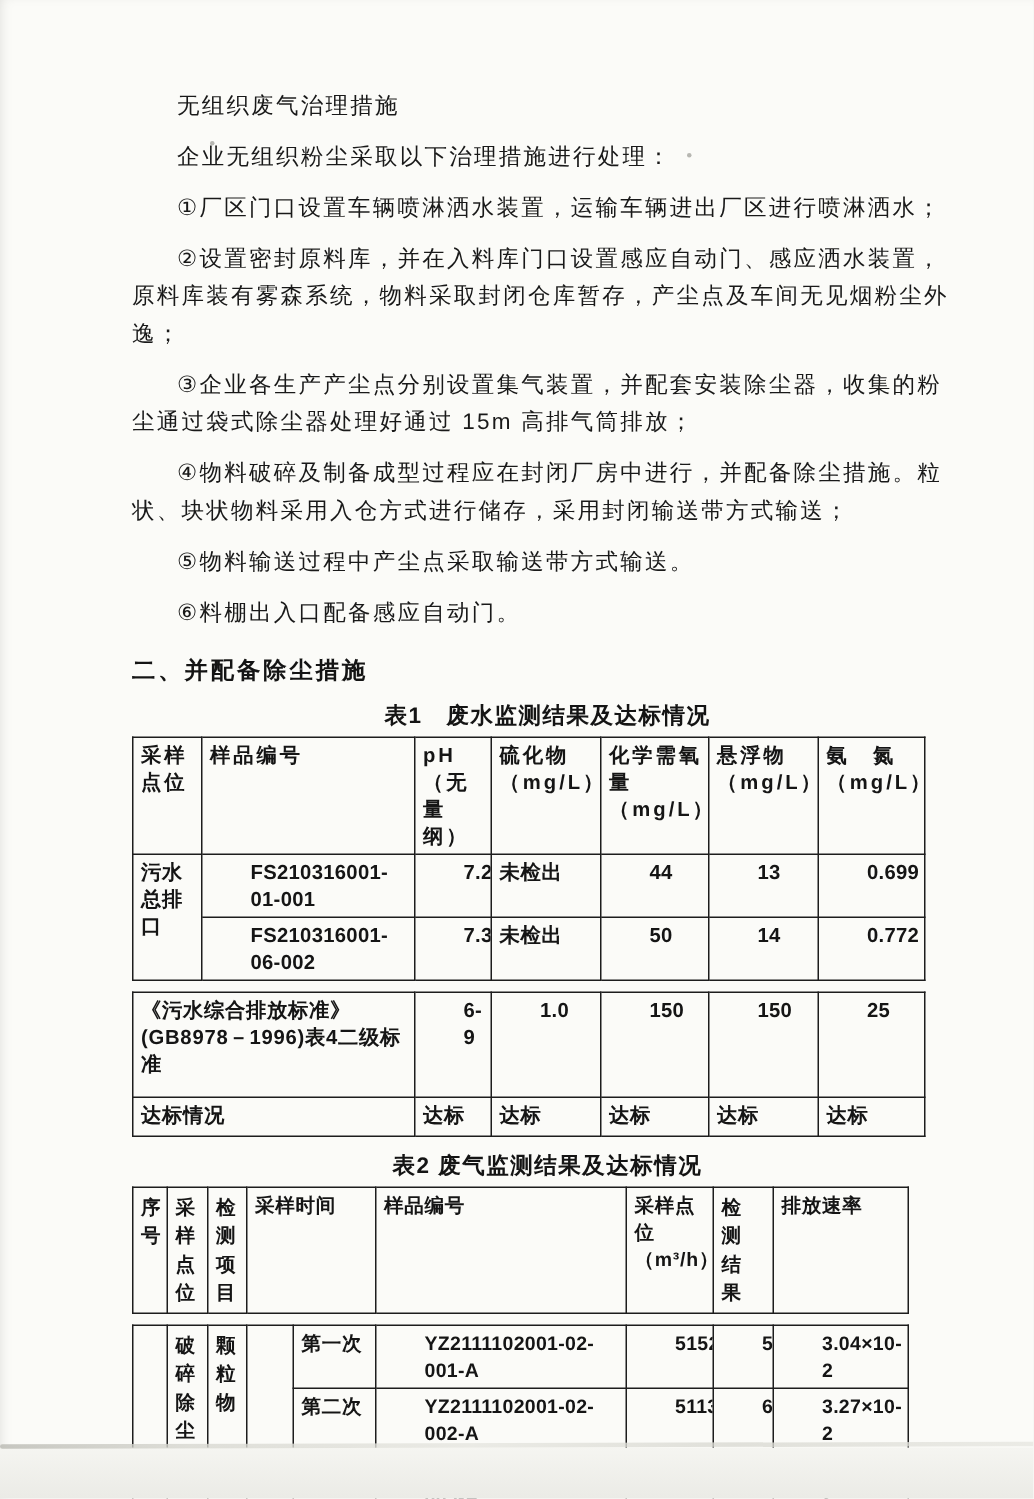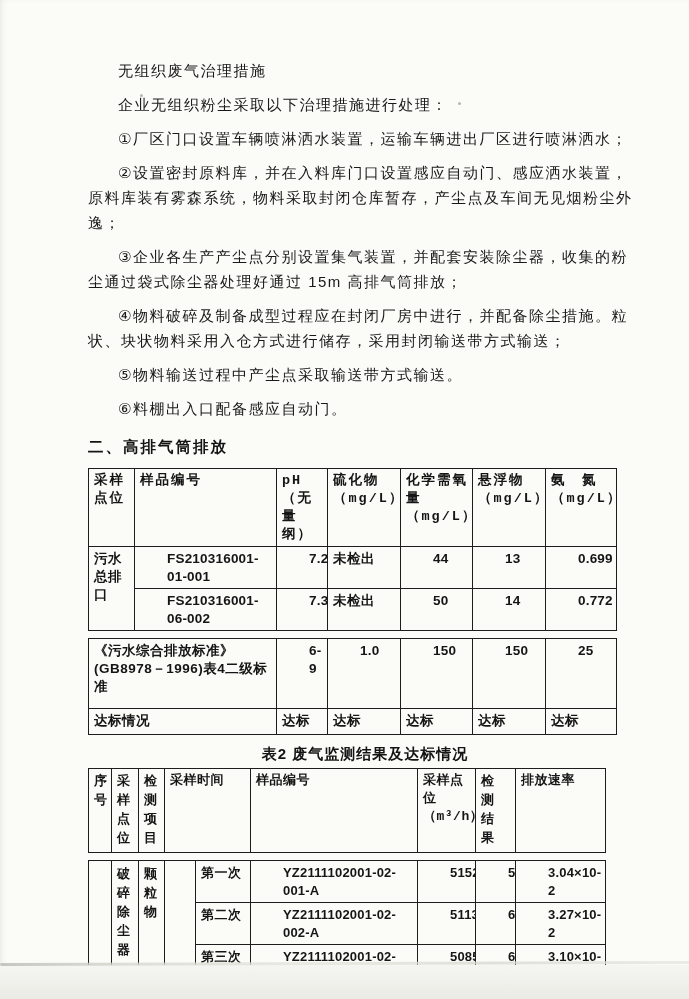--- a/index.html
+++ b/index.html
@@ -39,21 +39,21 @@
   .t2{width:517px;}
   td,th{
     border:1.5px solid #1d1d1d;
     font-size:13.5px;line-height:18px;
     padding:3px 4px 2px 5px;
     vertical-align:top;text-align:left;
     font-weight:600;color:#151515;
     letter-spacing:.5px;
     overflow:hidden;
   }
-  th{font-weight:bold;font-family:Liberation Mono, monospace;}
+  th{font-weight:bold;}
   .t1 th{letter-spacing:2px;}
   .num{letter-spacing:.2px;font-family:"Liberation Sans","DejaVu Sans",sans-serif;padding-left:32px;}
   .gap{height:7px;}
   
   .vert span{display:inline-block;width:1.05em;word-break:break-all;line-height:19px;}
   .vert2 span{display:inline-block;width:1.5em;word-break:break-all;line-height:19px;letter-spacing:0;}
   .t2 td,.t2 th{font-size:13px;}
   .h78{height:78px;}
   .h56{height:52px;}
   .h64{height:64px;}
@@ -80,22 +80,23 @@
 
     <p class="para">无组织废气治理措施</p>
     <p class="para">企业无组织粉尘采取以下治理措施进行处理：</p>
     <p class="para">①厂区门口设置车辆喷淋洒水装置，运输车辆进出厂区进行喷淋洒水；</p>
     <p class="para">②设置密封原料库，并在入料库门口设置感应自动门、感应洒水装置，原料库装有雾森系统，物料采取封闭仓库暂存，产尘点及车间无见烟粉尘外逸；</p>
     <p class="para">③企业各生产产尘点分别设置集气装置，并配套安装除尘器，收集的粉尘通过袋式除尘器处理好通过 15m 高排气筒排放；</p>
     <p class="para">④物料破碎及制备成型过程应在封闭厂房中进行，并配备除尘措施。粒状、块状物料采用入仓方式进行储存，采用封闭输送带方式输送；</p>
     <p class="para">⑤物料输送过程中产尘点采取输送带方式输送。</p>
     <p class="para tight">⑥料棚出入口配备感应自动门。</p>
 
-    <div class="section-heading">二、高排气筒排放</div>
-
+    <div class="section-heading">二、并配备除尘措施</div>
+
+    <div class="table-title">表1　废水监测结果及达标情况</div>
 
     <table class="t1">
       <colgroup>
           <col style="width:46px">
           <col style="width:142px">
           <col style="width:51px">
           <col style="width:73px">
           <col style="width:72px">
           <col style="width:73px">
           <col style="width:71px">

